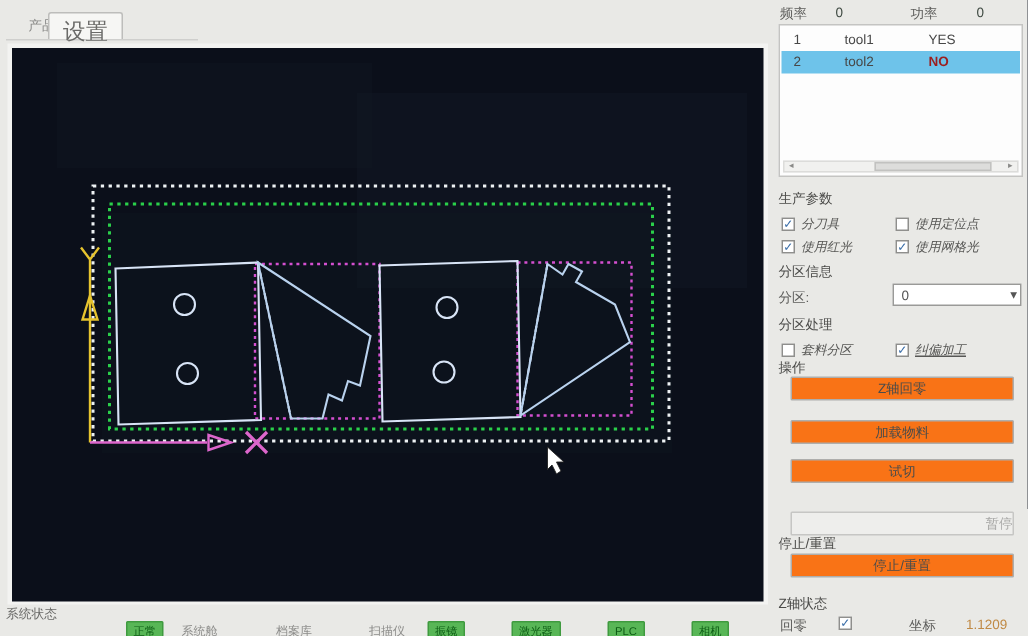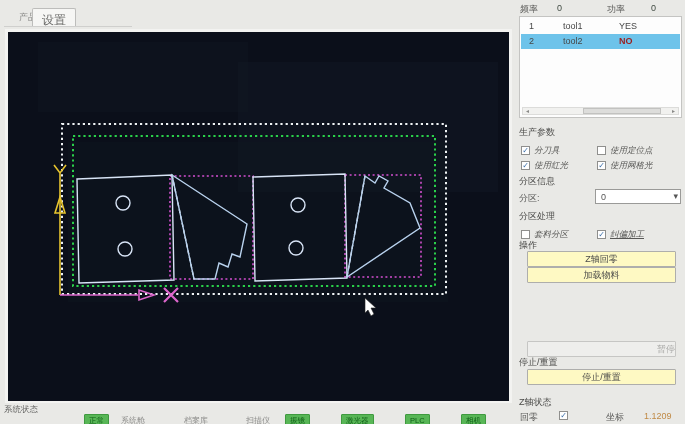--- a/index.html
+++ b/index.html
@@ -2,21 +2,21 @@
 <html><head>
 <meta charset="utf-8">
 <style>
   * { margin:0; padding:0; box-sizing:border-box; }
   body { font-family:"Liberation Sans","DejaVu Sans",sans-serif; background:#d8d8d6; }
   .app { position:relative; width:685px; height:424px; background:#e9e9e6; overflow:hidden; font-family:"Liberation Sans","DejaVu Sans",sans-serif; }
 
   
   .tab-strip { position:absolute; left:4px; top:8px; width:128px; height:19px; border-bottom:1px solid #cfcfcd; }
   .tab-plain { position:absolute; left:15px; top:3px; font-size:9px; color:#8a8a88; }
-  .tab-box { position:absolute; left:28px; top:0; height:18px; padding:3px 9px 0 9px; font-size:12px; color:#6b6b69;
+  .tab-box { position:absolute; left:28px; top:0; height:18px; padding:3px 9px 0 9px; font-size:15px; color:#6b6b69;
              background:#f6f6f4; border:1px solid #bdbdbb; border-bottom:none; border-radius:2px 2px 0 0; }
 
   
   .canvas-frame { position:absolute; left:5px; top:29px; width:507px; height:374px; background:#f3f3f1; }
   .canvas { position:absolute; left:3px; top:3px; width:501px; height:369px; background:#0b0f1a; }
   .canvas svg { display:block; }
 
   
   .lbl { position:absolute; font-size:9px; color:#5c5c5a; }
   .lbl-strong { position:absolute; font-size:9px; color:#4a4a48; }
@@ -36,21 +36,21 @@
   .cbrow { position:absolute; height:11px;font-style:italic; }
   .cbx { display:inline-block; width:9px; height:9px; border:1px solid #8f8f8d; background:#fff; font-size:8px; line-height:8px;
          text-align:center; color:#3a6ea8; vertical-align:middle; }
   .cblab { font-size:8.5px; color:#57575%5; color:#575755; margin-left:4px; vertical-align:middle; }
   .cblab.link { text-decoration:underline; }
 
   .dropdown { position:absolute; left:595px; top:189px; width:86px; height:15px; background:#fff; border:1px solid #9a9a98; }
   .dropdown .dval { position:absolute; left:5px; top:2px; font-size:9px; color:#555; }
   .dropdown .darr { position:absolute; right:2px; top:1px; font-size:9px; color:#555; }
 
-  .op-btn { position:absolute; left:527px; width:149px; height:16px; background:#fef9c3; border:1px solid #aeaeac;
+  .op-btn { position:absolute; left:527px; width:149px; height:16px; background:#f97316; border:1px solid #aeaeac;
             font-size:9px; color:#4c4c4a; text-align:center; line-height:14px; border-radius:1px; }
   .op-btn.disabled { background:#eeeeec; color:#a8a8a6; border-color:#c6c6c4; }
 
   .status-title { position:absolute; left:4px; top:404px; font-size:8.5px; color:#6a6a68; }
   .sb-text { position:absolute; top:415px; font-size:8px; color:#8c8c8a; }
   .sb-badge { position:absolute; top:414px; height:11px; padding:1px 4px 4px 4px; font-size:7.5px; color:#0c5c14;
               background:#58b656; border:1px solid #3f9a3f; border-radius:1px; }
 
   .coord-val { color:#c08a45; }
 </style>
@@ -161,21 +161,22 @@
   <span class="lbl-strong" style="left:519px; top:210px;">分区处理</span>
   <div class="cbrow" style="left:521px; top:225px;">
     <span class="cbx"></span><span class="cblab">套料分区</span>
   </div>
   <div class="cbrow" style="left:597px; top:225px;">
     <span class="cbx">✓</span><span class="cblab link">纠偏加工</span>
   </div>
 
   <span class="lbl-strong" style="left:519px; top:239px;">操作</span>
   <div class="op-btn" style="top:251px;">Z轴回零</div>
-  <div class="op-btn" style="top:267px;">加载物料</div>
+  <div class="op-btn" style="top:280px;">加载物料</div>
+  <div class="op-btn" style="top:306px;">试切</div>
   <div class="op-btn disabled" style="top:341px;text-align:right;">暂停</div>
 
   <span class="lbl-strong" style="left:519px; top:356px;">停止/重置</span>
   <div class="op-btn" style="top:369px;">停止/重置</div>
 
   <span class="lbl-strong" style="left:519px; top:396px;">Z轴状态</span>
   <span class="lbl" style="left:520px; top:411px;">回零</span>
   <span class="cbx" style="position:absolute; left:559px; top:411px;">✓</span>
   <span class="lbl" style="left:606px; top:411px;">坐标</span>
   <span class="val coord-val" style="left:644px; top:411px;">1.1209</span>

